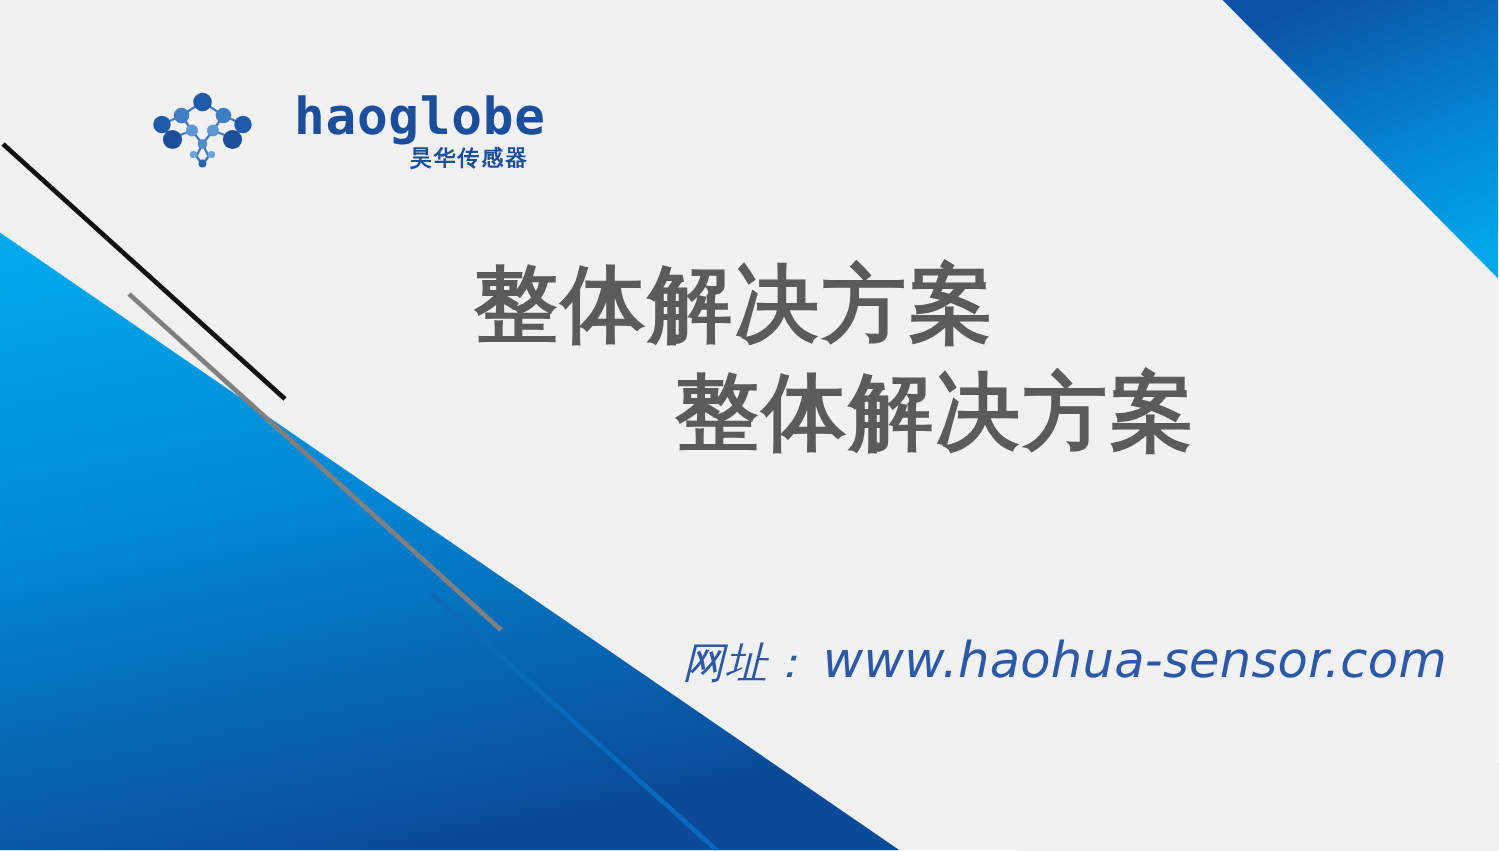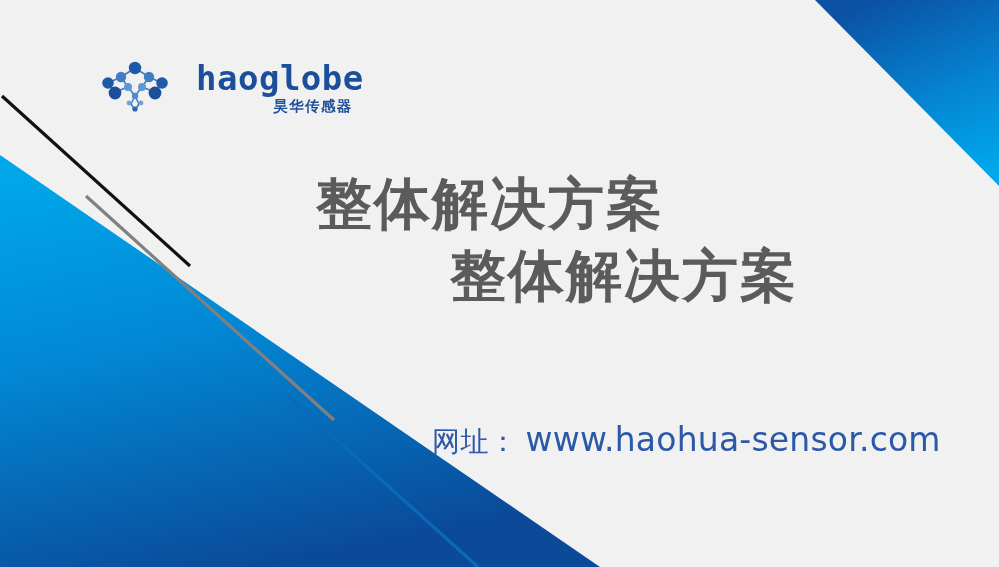--- a/index.html
+++ b/index.html
@@ -79,26 +79,27 @@
     line-height: 1.28;
     white-space: nowrap;
   }
   .title-line-2 {
     margin-left: 134px;
   }
 
   
   .url-block {
     position: absolute;
-    left: 432px;
+    left: 455px;
     top: 420px;
     display: flex;
     align-items: baseline;
     color: #2b59a8;
     white-space: nowrap;
+    font-style: italic;
   }
   .url-label {
     font-family: "DejaVu Sans", "Liberation Sans", sans-serif;
     font-size: 28px;
     font-weight: 400;
     letter-spacing: 0.5px;
   }
   .url-value {
     font-family: "DejaVu Sans", "Liberation Sans", sans-serif;
     font-size: 33px;

